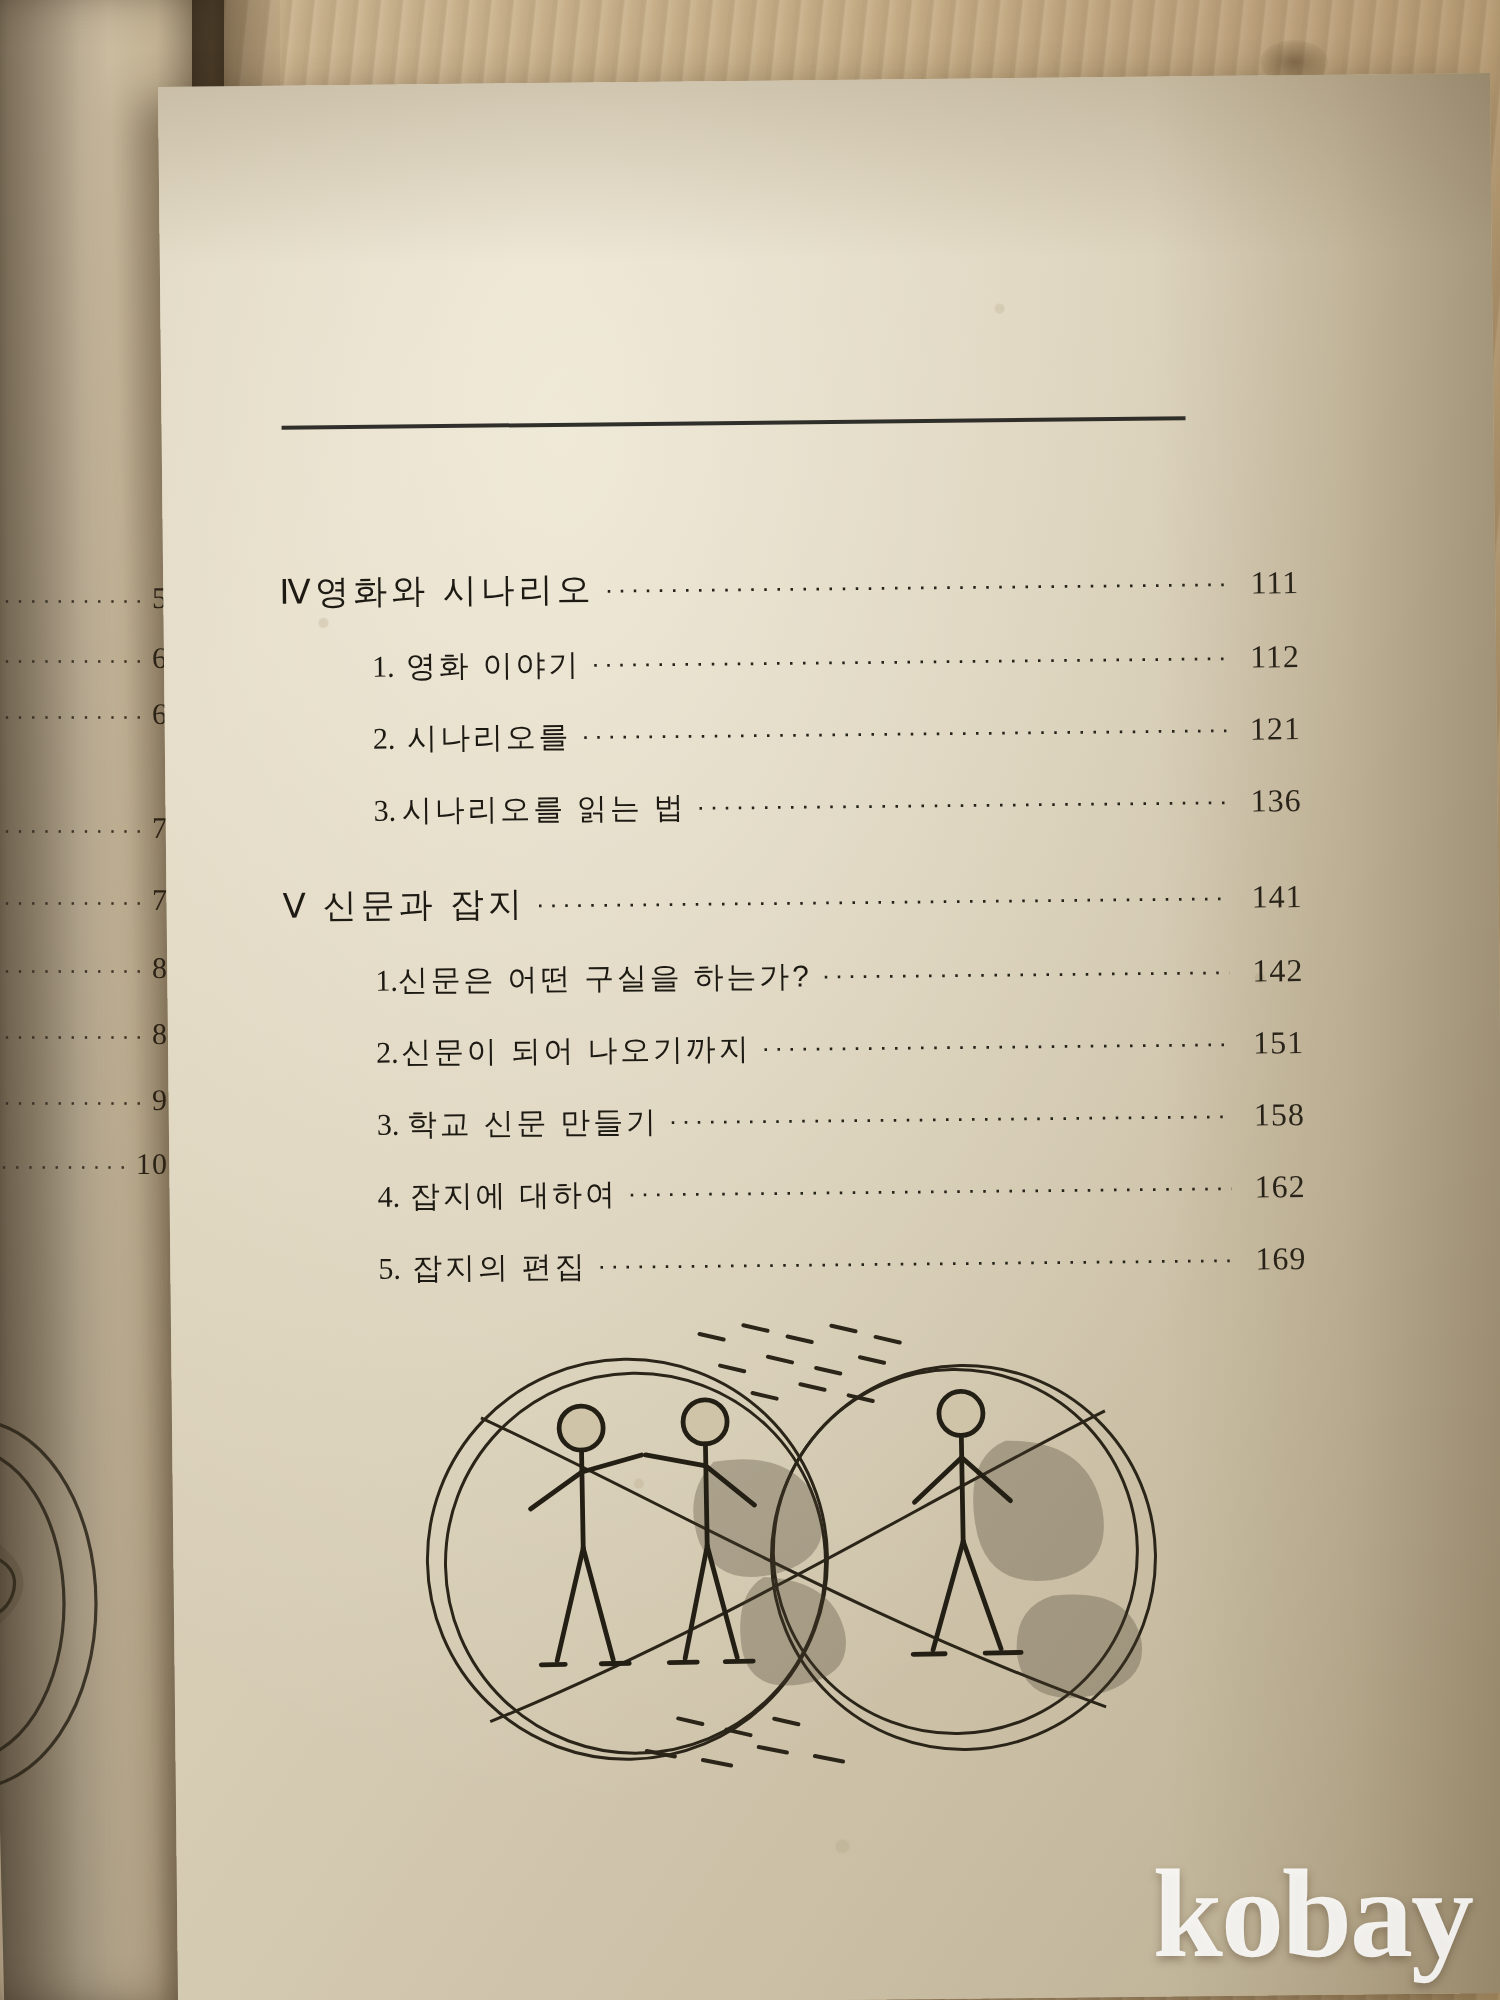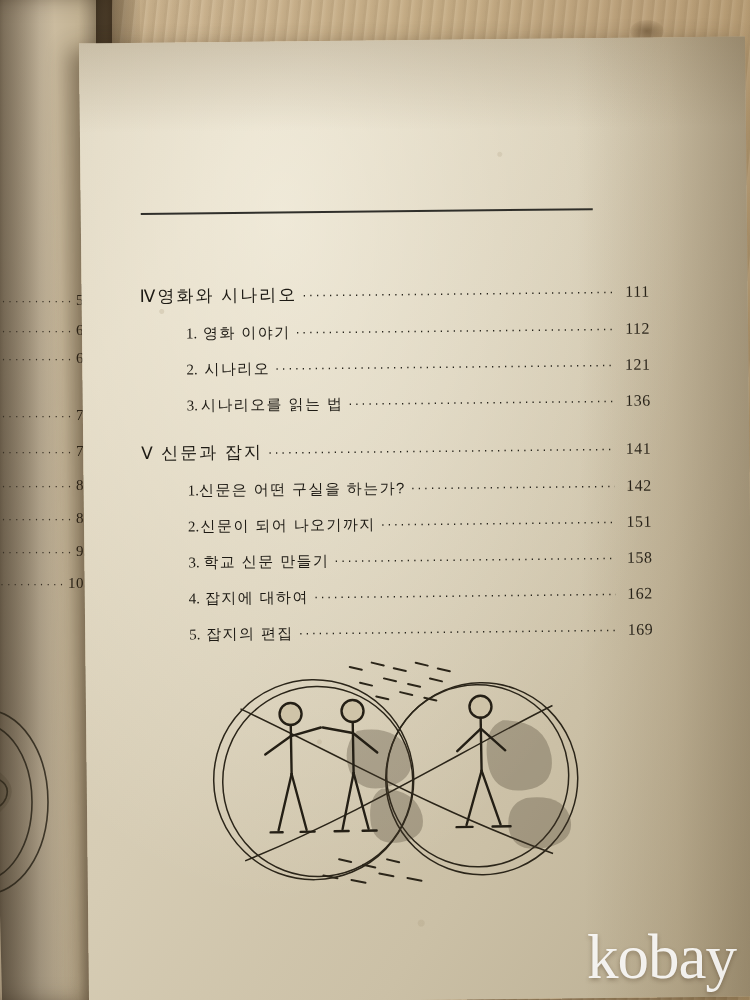--- a/index.html
+++ b/index.html
@@ -212,21 +212,21 @@
     height: 235px;
     transform: rotate(-0.4deg);
   }
 
   
   .watermark {
     position: absolute;
     right: 14px;
     bottom: 6px;
     font-family: "Liberation Serif", serif;
-    font-weight: normal;
+    font-weight: bold;
     font-size: 63px;
     letter-spacing: -1px;
     color: rgba(255,255,255,0.88);
     text-shadow: 0 2px 4px rgba(60,40,20,0.35);
   }
 </style>
 </head>
 <body>
 
 <div id="page">
@@ -294,21 +294,21 @@
       </div>
 
       <div class="item">
         <span class="idx">1.</span>
         <span class="title">영화 이야기</span>
         <span class="leader">·····································································</span>
         <span class="pg">112</span>
       </div>
       <div class="item">
         <span class="idx">2.</span>
-        <span class="title">시나리오</span>
+        <span class="title">시나리오를</span>
         <span class="leader">·····································································</span>
         <span class="pg">121</span>
       </div>
       <div class="item">
         <span class="idx">3.</span>
         <span class="title">시나리오를 읽는 법</span>
         <span class="leader">·····································································</span>
         <span class="pg">136</span>
       </div>
 

